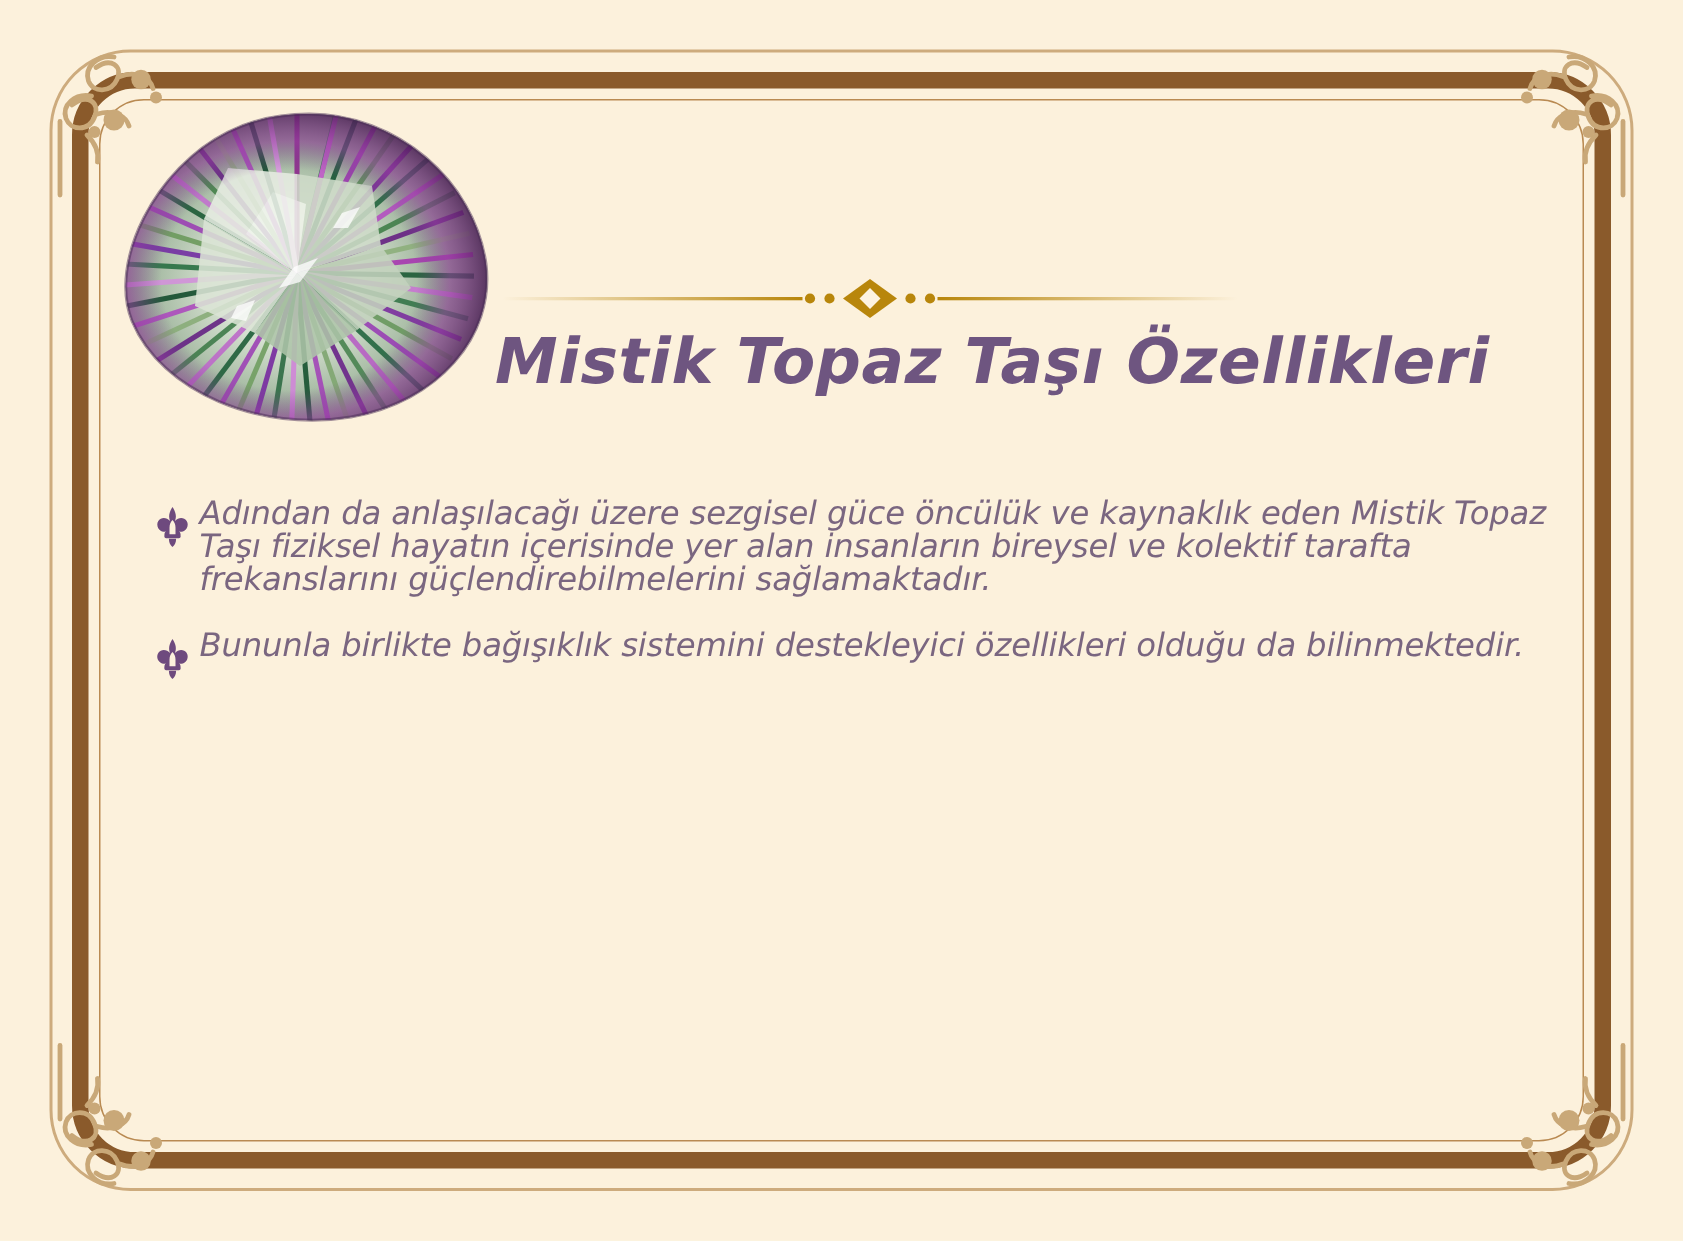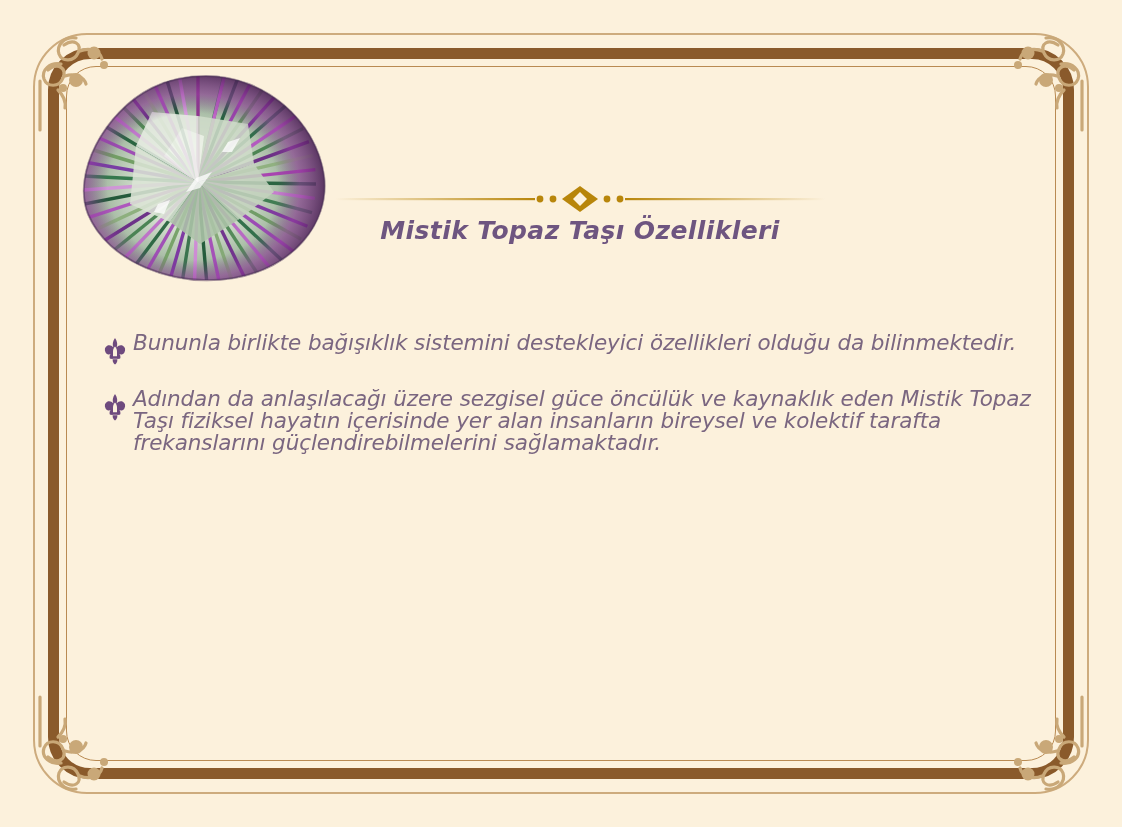--- a/index.html
+++ b/index.html
@@ -83,21 +83,21 @@
   }
   .divider {
     display: block;
     width: 490px;
     height: 26px;
     margin: 0 auto;
   }
   .doc-title {
     margin: 4px 0 0 0;
     font-family: "DejaVu Sans", sans-serif;
-    font-size: 25px;
+    font-size: 42px;
     font-style: italic;
     font-weight: 600;
     color: #6e5580;
     letter-spacing: 0.4px;
     white-space: nowrap;
   }
 
   
   .content {
     position: absolute;
@@ -461,37 +461,37 @@
                      C 9.1 19.6, 9.4 21.6, 11 22.4 L 13 22.4 L 13 15.6
                      C 13 13.4, 13.8 11.8, 15 10.6 C 16.2 11.8, 17 13.4, 17 15.6
                      L 17 22.4 L 19 22.4 C 20.6 21.6, 20.9 19.6, 19.4 18.1
                      C 21.1 19, 23.3 18.3, 24.4 16.4 C 25.8 14, 25.2 11, 22.8 9.8
                      C 20.8 8.8, 18.4 9.4, 16.6 11.4 C 17.8 8.6, 17.4 5.6, 15 2 Z"></path>
             <rect x="9.6" y="20.2" width="10.8" height="2.6" rx="1.1"></rect>
             <path d="M12.6 23.2 C 12.6 26, 13.6 27.6, 15 28.6 C 16.4 27.6, 17.4 26, 17.4 23.2 Z"></path>
           </g>
         </svg>
       </span>
-      <span class="bullet-text">Bununla birlikte bağışıklık sistemini destekleyici özellikleri olduğu da bilinmektedir.</span>
+      <span class="bullet-text">Adından da anlaşılacağı üzere sezgisel güce öncülük ve kaynaklık eden Mistik Topaz Taşı fiziksel hayatın içerisinde yer alan insanların bireysel ve kolektif tarafta frekanslarını güçlendirebilmelerini sağlamaktadır.</span>
     </div>
 
     <div class="bullet-row">
       <span class="bullet-icon">
         <svg viewBox="0 0 30 30" width="30" height="30">
           <g fill="#6e4a7e">
             <path d="M15 2 C 12.6 5.6, 12.2 8.6, 13.4 11.4 C 11.6 9.4, 9.2 8.8, 7.2 9.8
                      C 4.8 11, 4.2 14, 5.6 16.4 C 6.7 18.3, 8.9 19, 10.6 18.1
                      C 9.1 19.6, 9.4 21.6, 11 22.4 L 13 22.4 L 13 15.6
                      C 13 13.4, 13.8 11.8, 15 10.6 C 16.2 11.8, 17 13.4, 17 15.6
                      L 17 22.4 L 19 22.4 C 20.6 21.6, 20.9 19.6, 19.4 18.1
                      C 21.1 19, 23.3 18.3, 24.4 16.4 C 25.8 14, 25.2 11, 22.8 9.8
                      C 20.8 8.8, 18.4 9.4, 16.6 11.4 C 17.8 8.6, 17.4 5.6, 15 2 Z"></path>
             <rect x="9.6" y="20.2" width="10.8" height="2.6" rx="1.1"></rect>
             <path d="M12.6 23.2 C 12.6 26, 13.6 27.6, 15 28.6 C 16.4 27.6, 17.4 26, 17.4 23.2 Z"></path>
           </g>
         </svg>
       </span>
-      <span class="bullet-text">Adından da anlaşılacağı üzere sezgisel güce öncülük ve kaynaklık eden Mistik Topaz Taşı fiziksel hayatın içerisinde yer alan insanların bireysel ve kolektif tarafta frekanslarını güçlendirebilmelerini sağlamaktadır.</span>
+      <span class="bullet-text">Bununla birlikte bağışıklık sistemini destekleyici özellikleri olduğu da bilinmektedir.</span>
     </div>
 
   </div>
 
 </div>
 
 </body></html>

